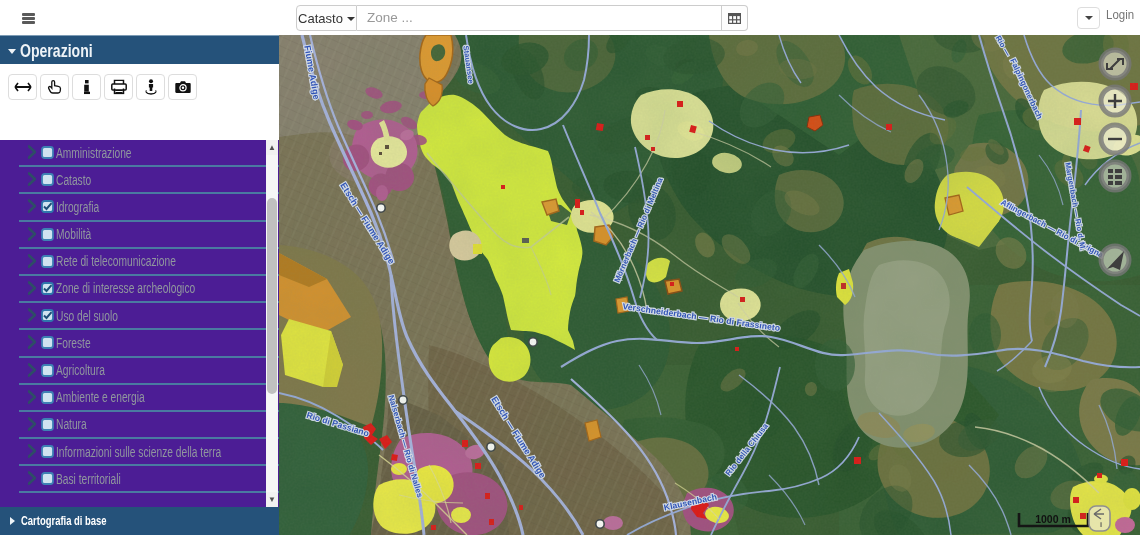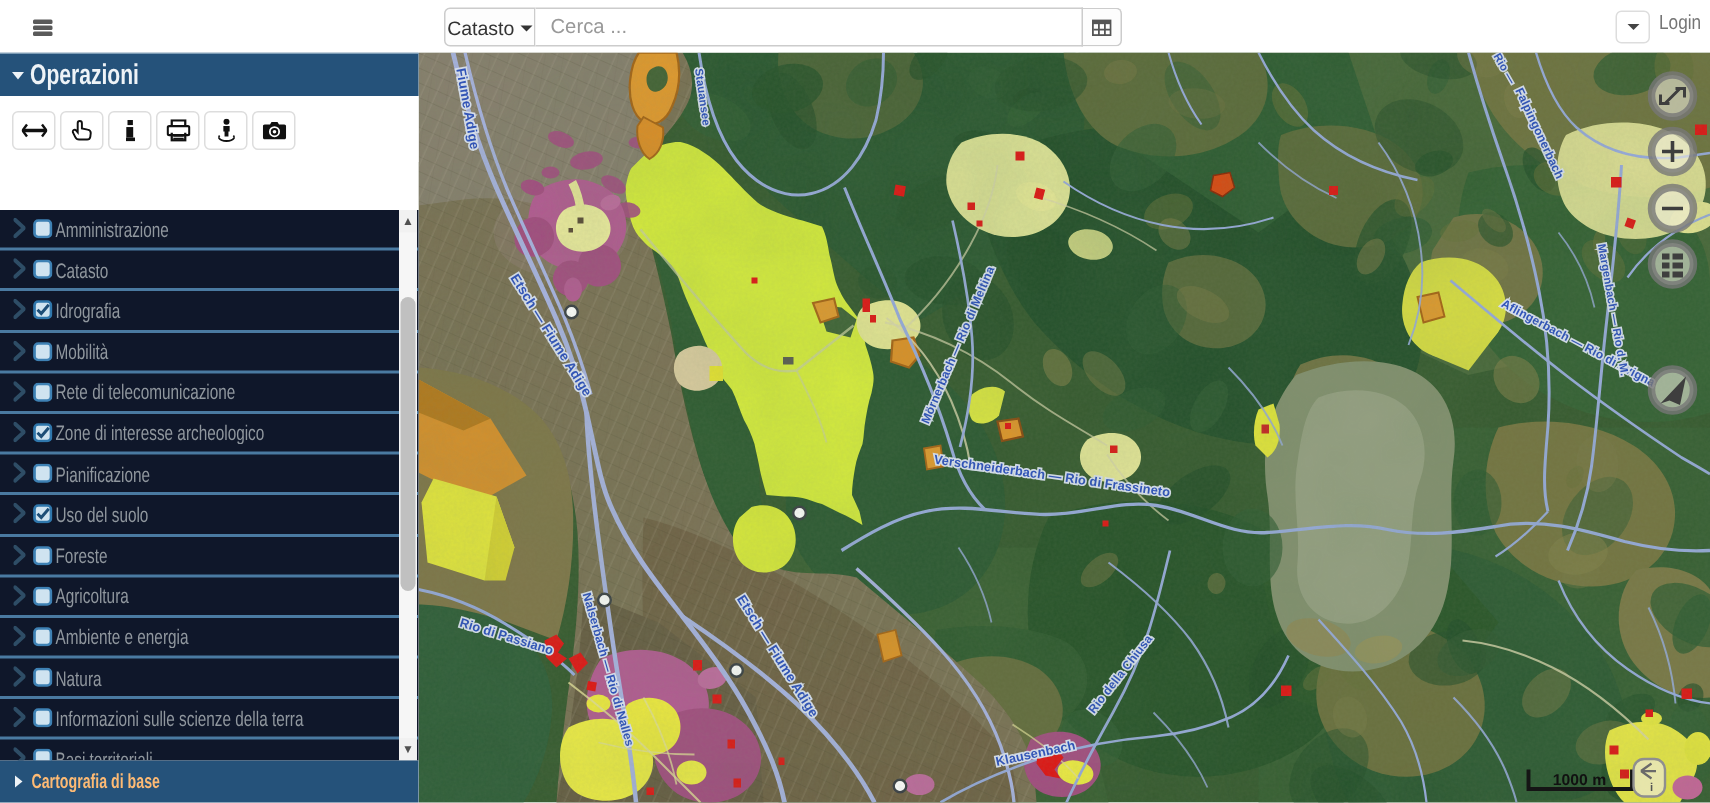--- a/index.html
+++ b/index.html
@@ -19,29 +19,29 @@
   #sidebar { position:absolute; left:0; top:35px; width:279px; height:500px; background:#fff; z-index:20; }
   .hdr { background:#25527a; color:#eef3f7; font-size:19px; font-weight:bold; position:relative; }
   .hdr .ht { display:inline-block; transform:scaleX(0.74); transform-origin:left center; }
   #hdr1 { height:29px; line-height:29px; border-top:1px solid #7d9cb5; }
   .hdr .caret { display:inline-block; width:0; height:0; border-left:4.5px solid transparent; border-right:4.5px solid transparent; border-top:5px solid #eef3f7; margin:0 4px 1px 8px; vertical-align:middle; }
   #toolbar { height:44px; background:#fff; padding:10px 0 0 8px; white-space:nowrap; font-size:0; }
   .tbtn { display:inline-block; width:29px; height:26px; border:1px solid #ddd; border-radius:4px; background:#fff; margin-right:3px; text-align:center; vertical-align:top; position:relative; }
   .tbtn svg { position:absolute; left:50%; top:50%; transform:translate(-50%,-50%); }
   #hdr2 { height:31px; line-height:31px; }
   #hdr2 .icons { position:absolute; right:6px; top:0; height:31px; display:flex; align-items:center; gap:4px; }
-  #list { position:absolute; top:105px; bottom:28px; left:0; width:279px; background:#0f172a; overflow:hidden; }
+  #list { position:absolute; top:105px; bottom:28px; left:0; width:279px; background:#4c1d95; overflow:hidden;padding-left:19px; }
   .row { height:27.2px; border-bottom:2px solid #4a7aa1; position:relative; color:#90979e; font-size:14px; }
   .row .chev { position:absolute; left:9px; top:5px; }
   .row .cb { position:absolute; left:22px; top:6px; }
   .row .lbl { position:absolute; left:37px; top:4.5px; white-space:nowrap; transform:scaleX(0.73); transform-origin:left center; }
   #sbar { position:absolute; right:1px; top:105px; bottom:28px; width:12px; background:#f6f6f6; }
   #sbar .btn { position:absolute; left:0; width:12px; height:15px; background:#f1f1f1; color:#505050; font-size:8px; text-align:center; line-height:15px; }
   #sbar .thumb { position:absolute; left:1px; width:10px; top:58px; height:196px; background:#c0c0c0; border-radius:5px; }
-  #foot { position:absolute; bottom:0; left:0; width:279px; height:28px; background:#25527a; color:#fdba74; font-size:13.5px; font-weight:bold; line-height:28px; }
+  #foot { position:absolute; bottom:0; left:0; width:279px; height:28px; background:#25527a; color:#ffffff; font-size:13.5px; font-weight:bold; line-height:28px; }
   #foot .ht { display:inline-block; transform:scaleX(0.70); transform-origin:left center; vertical-align:top; }
   #foot .rcaret { display:inline-block; width:0; height:0; border-top:4.5px solid transparent; border-bottom:4.5px solid transparent; border-left:5px solid #eef3f7; margin:0 6px 0 10px; }
   #map { position:absolute; left:279px; top:35px; width:861px; height:500px; z-index:1; }
   text { font-family:"Liberation Sans", sans-serif; }
 </style>
 </head>
 <body>
 <div id="map">
 <svg width="861" height="500" viewBox="0 0 861 500">
 <defs>
@@ -389,21 +389,21 @@
   <div id="burger">
       <div></div>
       <div></div>
       <div></div>
     </div>
   <div id="searchgrp">
     <div id="catbtn">
         <span>Catasto</span>
         <span class="car"></span>
       </div>
-    <div id="searchin">Cerca ...</div>
+    <div id="searchin">Zone ...</div>
     <div id="calbtn">
       <svg width="13" height="11" viewBox="0 0 13 11">
           <rect x="0.5" y="0.5" width="12" height="10" fill="none" stroke="#555" stroke-width="1.4"></rect>
           <rect x="0.5" y="0.5" width="12" height="2.6" fill="#555"></rect>
           <line x1="4.6" y1="1" x2="4.6" y2="10.5" stroke="#555" stroke-width="1.2"></line>
           <line x1="8.6" y1="1" x2="8.6" y2="10.5" stroke="#555" stroke-width="1.2"></line>
           <line x1="1" y1="6.8" x2="12" y2="6.8" stroke="#555" stroke-width="1.2"></line>
         </svg>
     </div>
   </div>
@@ -501,29 +501,20 @@
             <rect x="1" y="1" width="11" height="11" rx="2.5" fill="#cfe3f0" stroke="#2f77ac" stroke-width="1.8"></rect>
             <path d="M3 6.5 L5.5 9 L10.5 3.2" fill="none" stroke="#1d4e77" stroke-width="2"></path>
           </svg></span>
         <span class="lbl">Zone di interesse archeologico</span>
       </div>
     <div class="row">
         <span class="chev"><svg width="8" height="14" viewBox="0 0 8 14">
             <path d="M1 1.5 L7 7 L1 12.5" fill="none" stroke="#2e4d66" stroke-width="2.6" stroke-linejoin="round" stroke-linecap="round"></path>
           </svg></span>
         <span class="cb"><svg width="13" height="13" viewBox="0 0 13 13">
-            <rect x="1" y="1" width="11" height="11" rx="2.5" fill="#cfe3f0" stroke="#3e81b4" stroke-width="1.8"></rect>
-          </svg></span>
-        <span class="lbl">Pianificazione</span>
-      </div>
-    <div class="row">
-        <span class="chev"><svg width="8" height="14" viewBox="0 0 8 14">
-            <path d="M1 1.5 L7 7 L1 12.5" fill="none" stroke="#2e4d66" stroke-width="2.6" stroke-linejoin="round" stroke-linecap="round"></path>
-          </svg></span>
-        <span class="cb"><svg width="13" height="13" viewBox="0 0 13 13">
             <rect x="1" y="1" width="11" height="11" rx="2.5" fill="#cfe3f0" stroke="#2f77ac" stroke-width="1.8"></rect>
             <path d="M3 6.5 L5.5 9 L10.5 3.2" fill="none" stroke="#1d4e77" stroke-width="2"></path>
           </svg></span>
         <span class="lbl">Uso del suolo</span>
       </div>
     <div class="row">
         <span class="chev"><svg width="8" height="14" viewBox="0 0 8 14">
             <path d="M1 1.5 L7 7 L1 12.5" fill="none" stroke="#2e4d66" stroke-width="2.6" stroke-linejoin="round" stroke-linecap="round"></path>
           </svg></span>
         <span class="cb"><svg width="13" height="13" viewBox="0 0 13 13">

